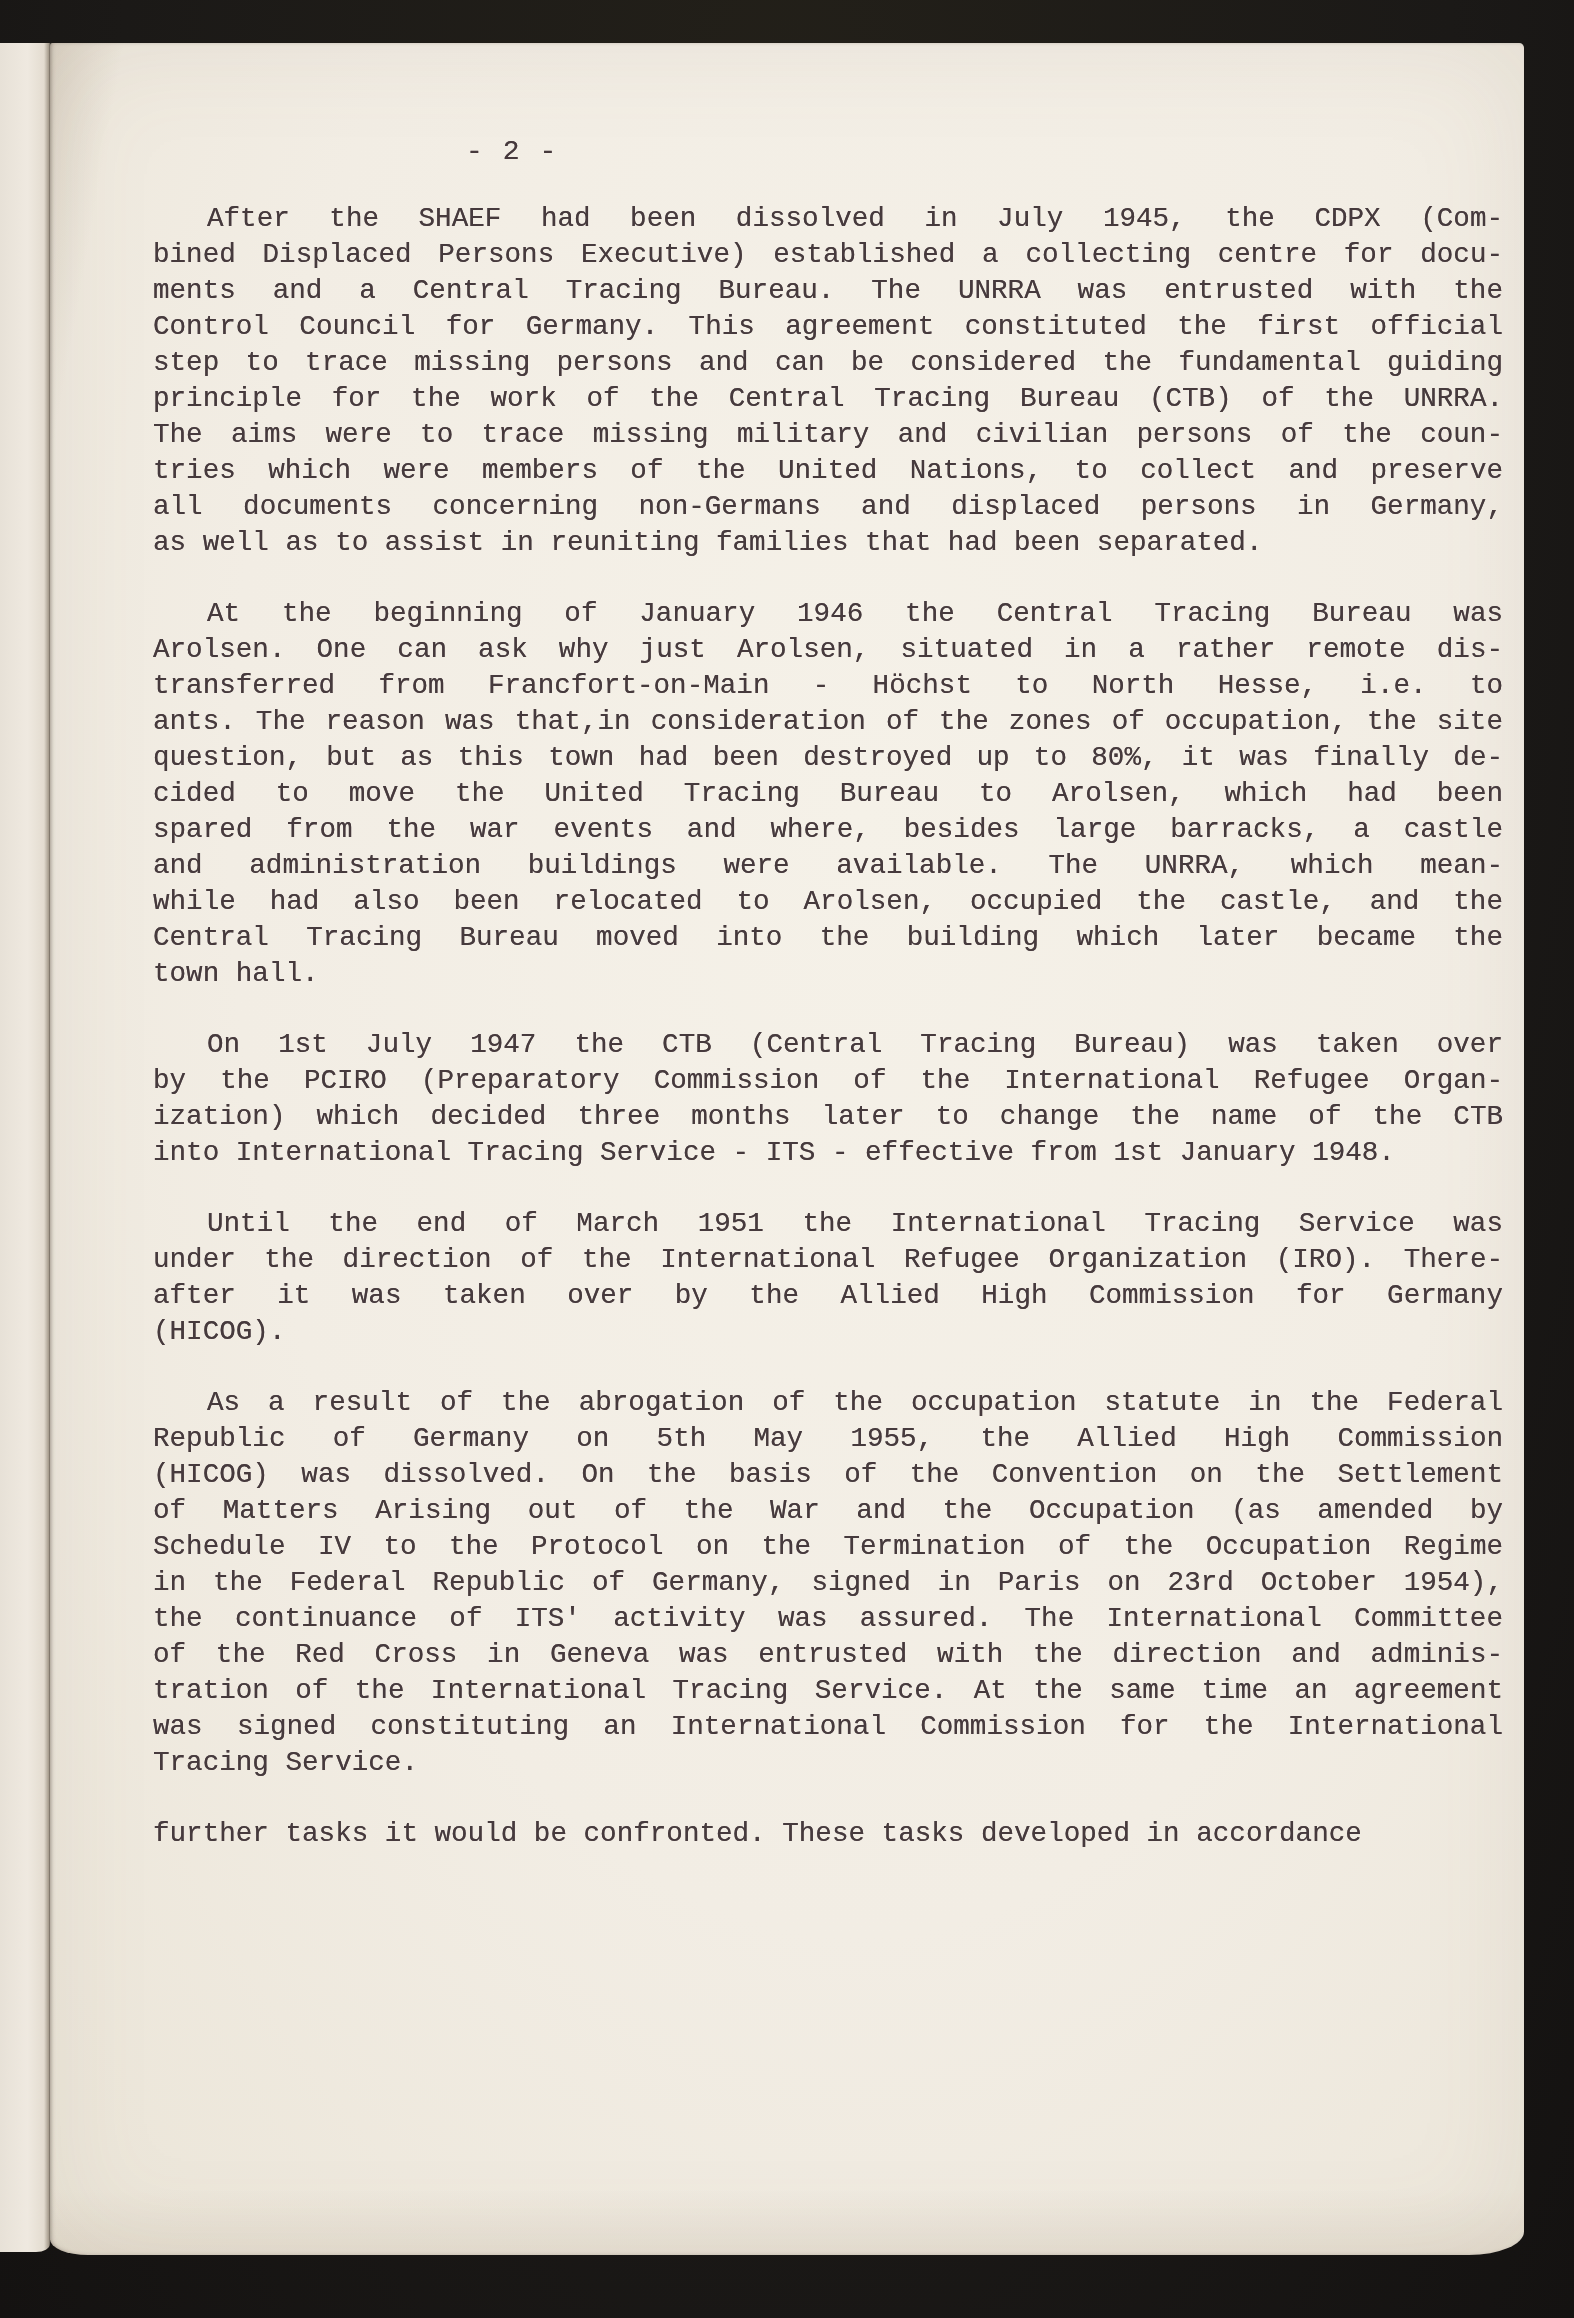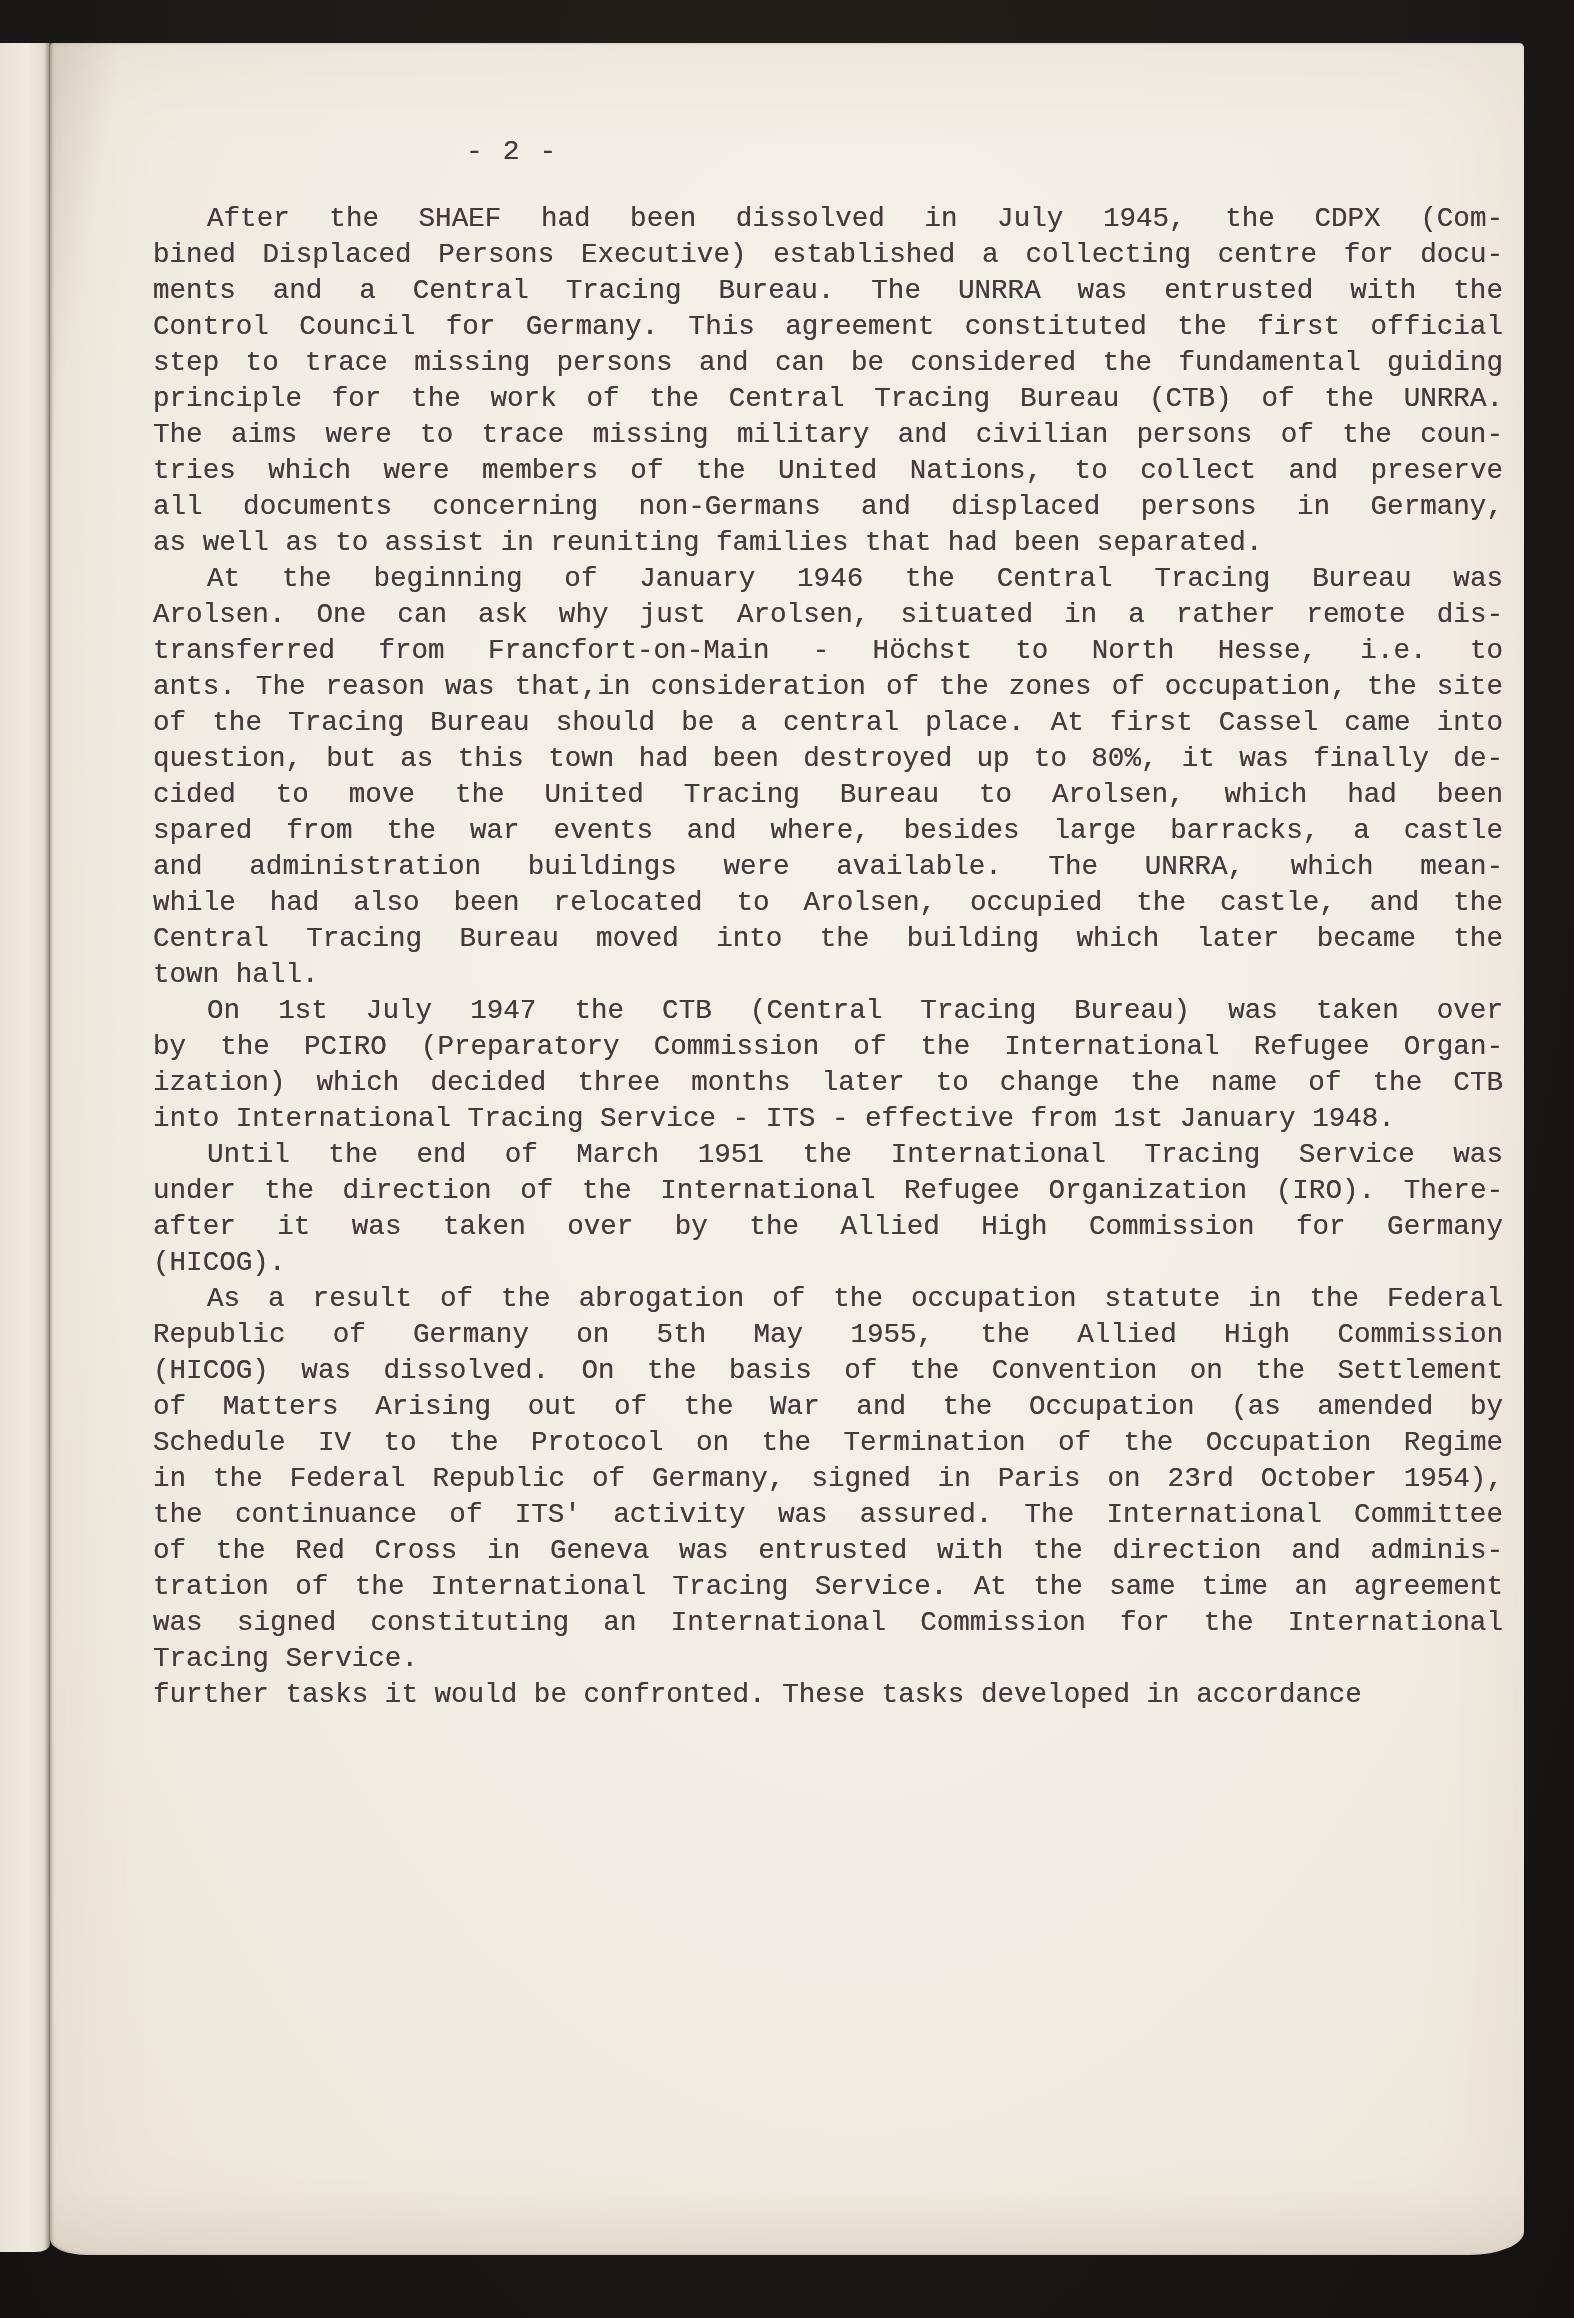--- a/index.html
+++ b/index.html
@@ -58,21 +58,21 @@
   .page-body {
     position: absolute;
     left: 103px;
     top: 158px;
     width: 1350px;
     color: #463a3d;
     font-size: 27.6px;
     line-height: 36px;
     text-shadow: 0 0 0.5px rgba(70,55,60,0.75);
   }
-  .para + .para { }
+  .para + .para { margin-top: 35px; }
   .line {
     text-align: justify;
     text-align-last: justify;
     white-space: normal;
   }
   .line.first { padding-left: 54px; }
   .line.last  { text-align-last: left; }
 </style>
 </head>
 <body>
@@ -92,21 +92,20 @@
           <div class="line">The aims were to trace missing military and civilian persons of the coun-</div>
           <div class="line">tries which were members of the United Nations, to collect and preserve</div>
           <div class="line">all documents concerning non-Germans and displaced persons in Germany,</div>
           <div class="line last">as well as to assist in reuniting families that had been separated.</div>
         </div>
         <div class="para">
           <div class="line first">At the beginning of January 1946 the Central Tracing Bureau was</div>
           <div class="line">Arolsen. One can ask why just Arolsen, situated in a rather remote dis-</div>
           <div class="line">transferred from Francfort-on-Main - Höchst to North Hesse, i.e. to</div>
           <div class="line">ants. The reason was that,in consideration of the zones of occupation, the site</div>
-          <div class="line">of the Tracing Bureau should be a central place. At first Cassel came into</div>
           <div class="line">question, but as this town had been destroyed up to 80%, it was finally de-</div>
           <div class="line">cided to move the United Tracing Bureau to Arolsen, which had been</div>
           <div class="line">spared from the war events and where, besides large barracks, a castle</div>
           <div class="line">and administration buildings were available. The UNRRA, which mean-</div>
           <div class="line">while had also been relocated to Arolsen, occupied the castle, and the</div>
           <div class="line">Central Tracing Bureau moved into the building which later became the</div>
           <div class="line last">town hall.</div>
         </div>
         <div class="para">
           <div class="line first">On 1st July 1947 the CTB (Central Tracing Bureau) was taken over</div>

